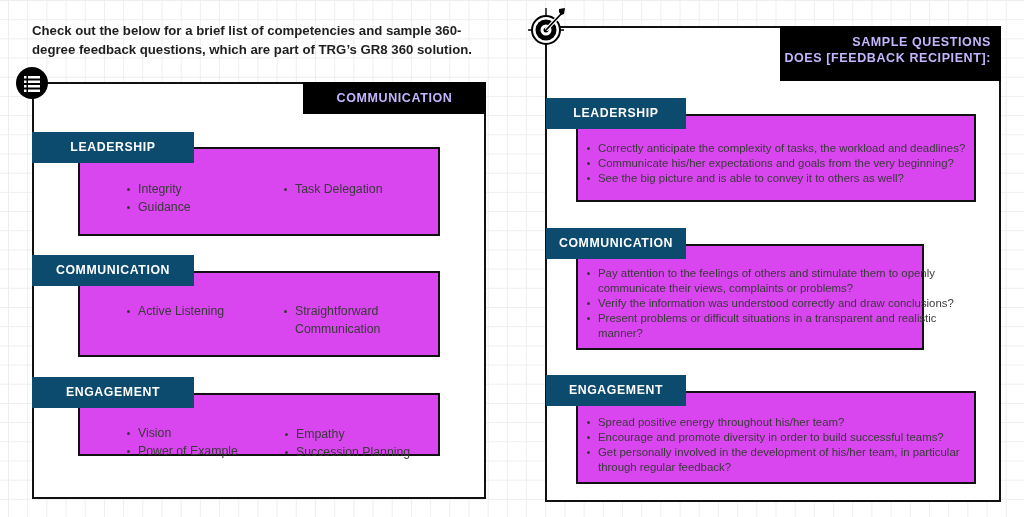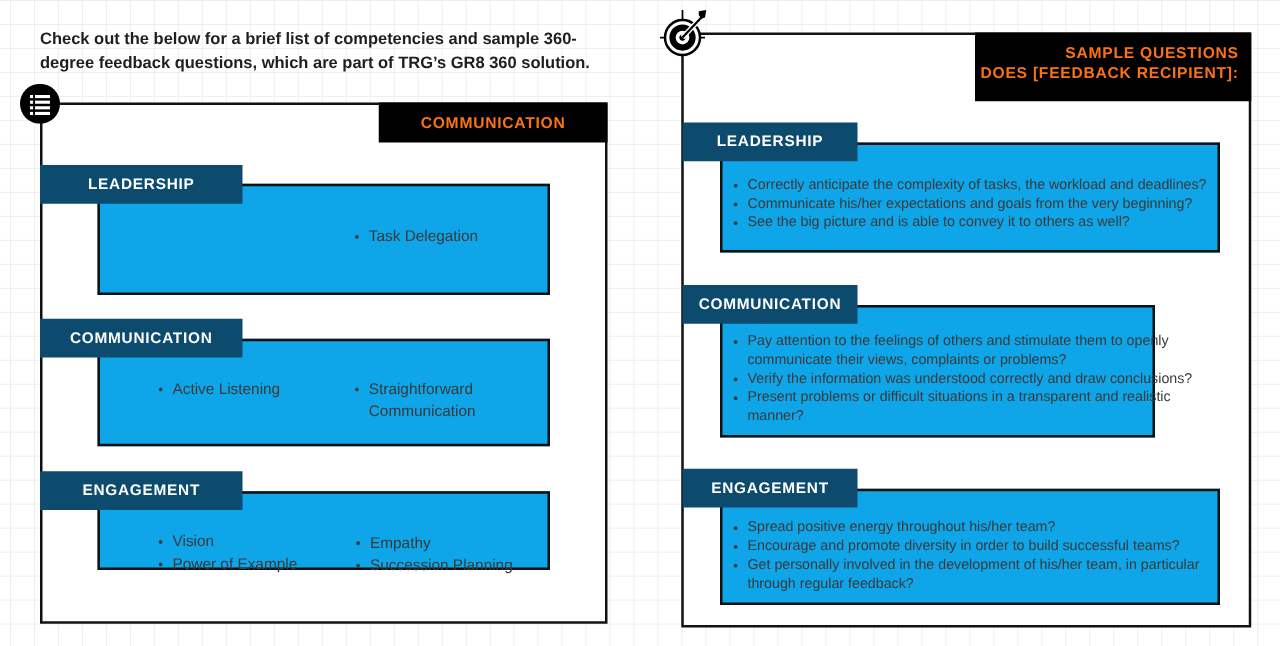--- a/index.html
+++ b/index.html
@@ -18,35 +18,35 @@
     position: absolute; left: 32px; top: 21px; width: 460px;
     font-size: 13.2px; font-weight: bold; line-height: 19px; color: #1e1e1e;
   }
   .panel {
     position: absolute; background: #ffffff; border: 2px solid #111111; box-sizing: border-box;
   }
   .panel-left { left: 32px; top: 82px; width: 454px; height: 417px; }
   .panel-right { left: 545px; top: 26px; width: 456px; height: 476px; }
 
   .panel-header {
-    position: absolute; background: #000; color: #f97316; font-weight: bold;
+    position: absolute; background: #000; color: #c4b5fd; font-weight: bold;
     letter-spacing: 0.6px; font-size: 12.5px; box-sizing: border-box;
   }
   .hdr-left { right: -2px; top: -2px; width: 183px; height: 32px; line-height: 32px; text-align: center; }
   .hdr-right { right: -2px; top: -2px; width: 221px; height: 55px; text-align: right; padding: 8px 10px 0 0; line-height: 16px; }
 
   .icon-badge { position: absolute; }
   .icon-list { left: 16px; top: 67px; width: 32px; height: 32px; }
   .icon-target { left: 524px; top: 4px; width: 46px; height: 46px; }
   .sec-tab {
     position: absolute; background: #0c4a6e; color: #fff; font-weight: bold; font-size: 12.3px;
     letter-spacing: 0.6px; height: 31px; line-height: 31px; text-align: center; box-sizing: border-box; z-index: 2;
   }
   .sec-box {
-    position: absolute; border: 2px solid #111; background: #0ea5e9; box-sizing: border-box; z-index: 1;
+    position: absolute; border: 2px solid #111; background: #d946ef; box-sizing: border-box; z-index: 1;
   }
   .list { margin: 0; padding: 0; list-style: none; font-size: 12.3px; color: #3a3a3a; }
   .list li { position: relative; padding-left: 12px; line-height: 18px; }
   .list li::before {
     content: ""; position: absolute; left: 1px; top: 8px; width: 3px; height: 3px; border-radius: 50%; background: #3a3a3a;
   }
   .col { position: absolute; }
   .qlist { font-size: 11.4px; line-height: 15px; }
   .qlist li { line-height: 15px; padding-left: 12px; }
   .qlist li::before { top: 6px; }
@@ -68,20 +68,24 @@
     <rect x="8" y="13.5" width="2.5" height="2.5" fill="#fff"></rect>
     <rect x="12" y="13.5" width="12" height="2.5" fill="#fff"></rect>
     <rect x="8" y="18" width="2.5" height="2.5" fill="#fff"></rect>
     <rect x="12" y="18" width="12" height="2.5" fill="#fff"></rect>
     <rect x="8" y="22.5" width="2.5" height="2.5" fill="#fff"></rect>
     <rect x="12" y="22.5" width="12" height="2.5" fill="#fff"></rect>
   </svg>
 </div>
 
 <div class="sec-box" style="left:78px; top:147px; width:362px; height:89px;">
+  <ul class="list col" style="left:46px; top:31px;">
+    <li>Integrity</li>
+    <li>Guidance</li>
+  </ul>
   <ul class="list col" style="left:203px; top:31px;">
     <li>Task Delegation</li>
   </ul>
 </div>
 <div class="sec-tab" style="left:32px; top:132px; width:162px;">LEADERSHIP</div>
 
 <div class="sec-box" style="left:78px; top:271px; width:362px; height:86px;">
   <ul class="list col" style="left:46px; top:29px;">
     <li>Active Listening</li>
   </ul>

